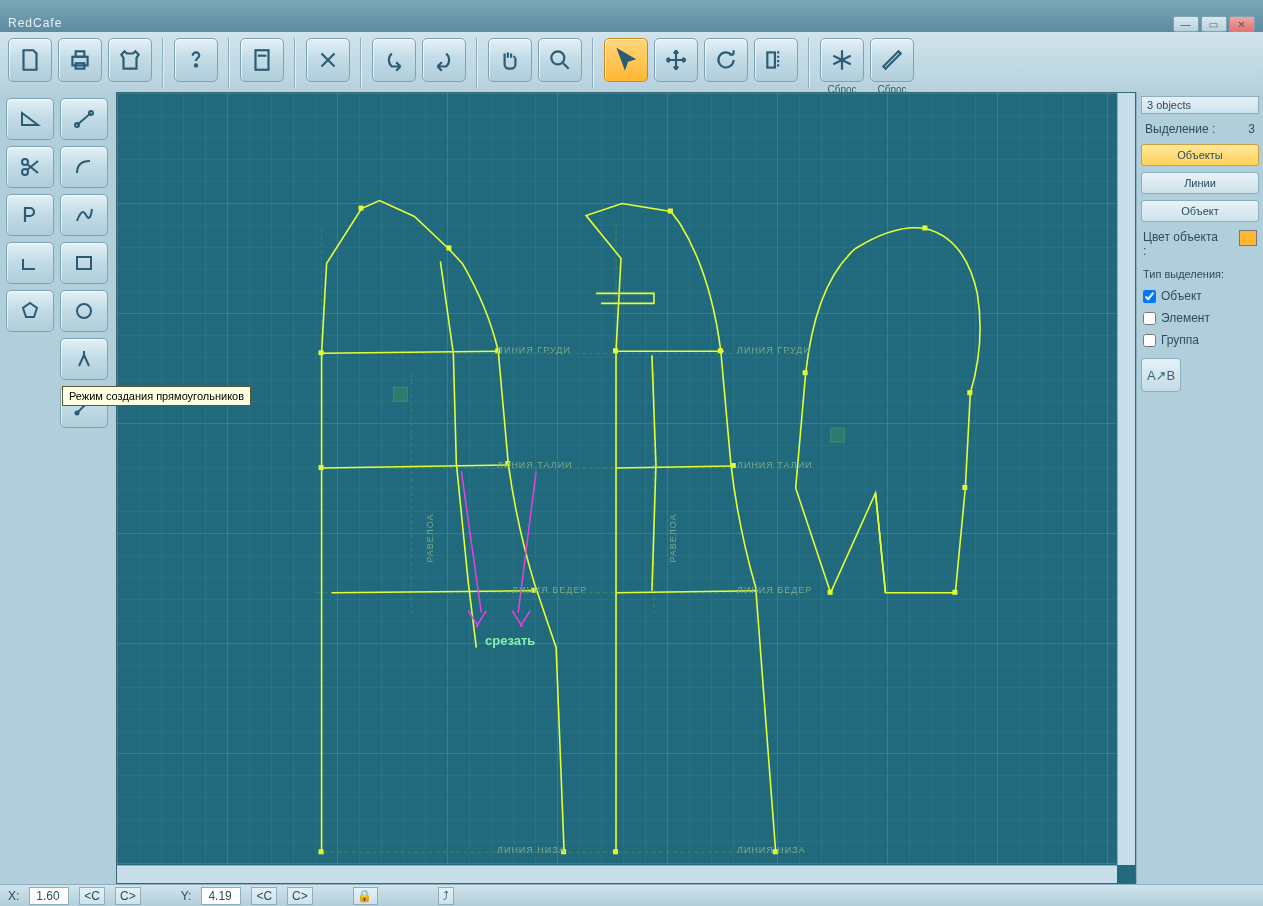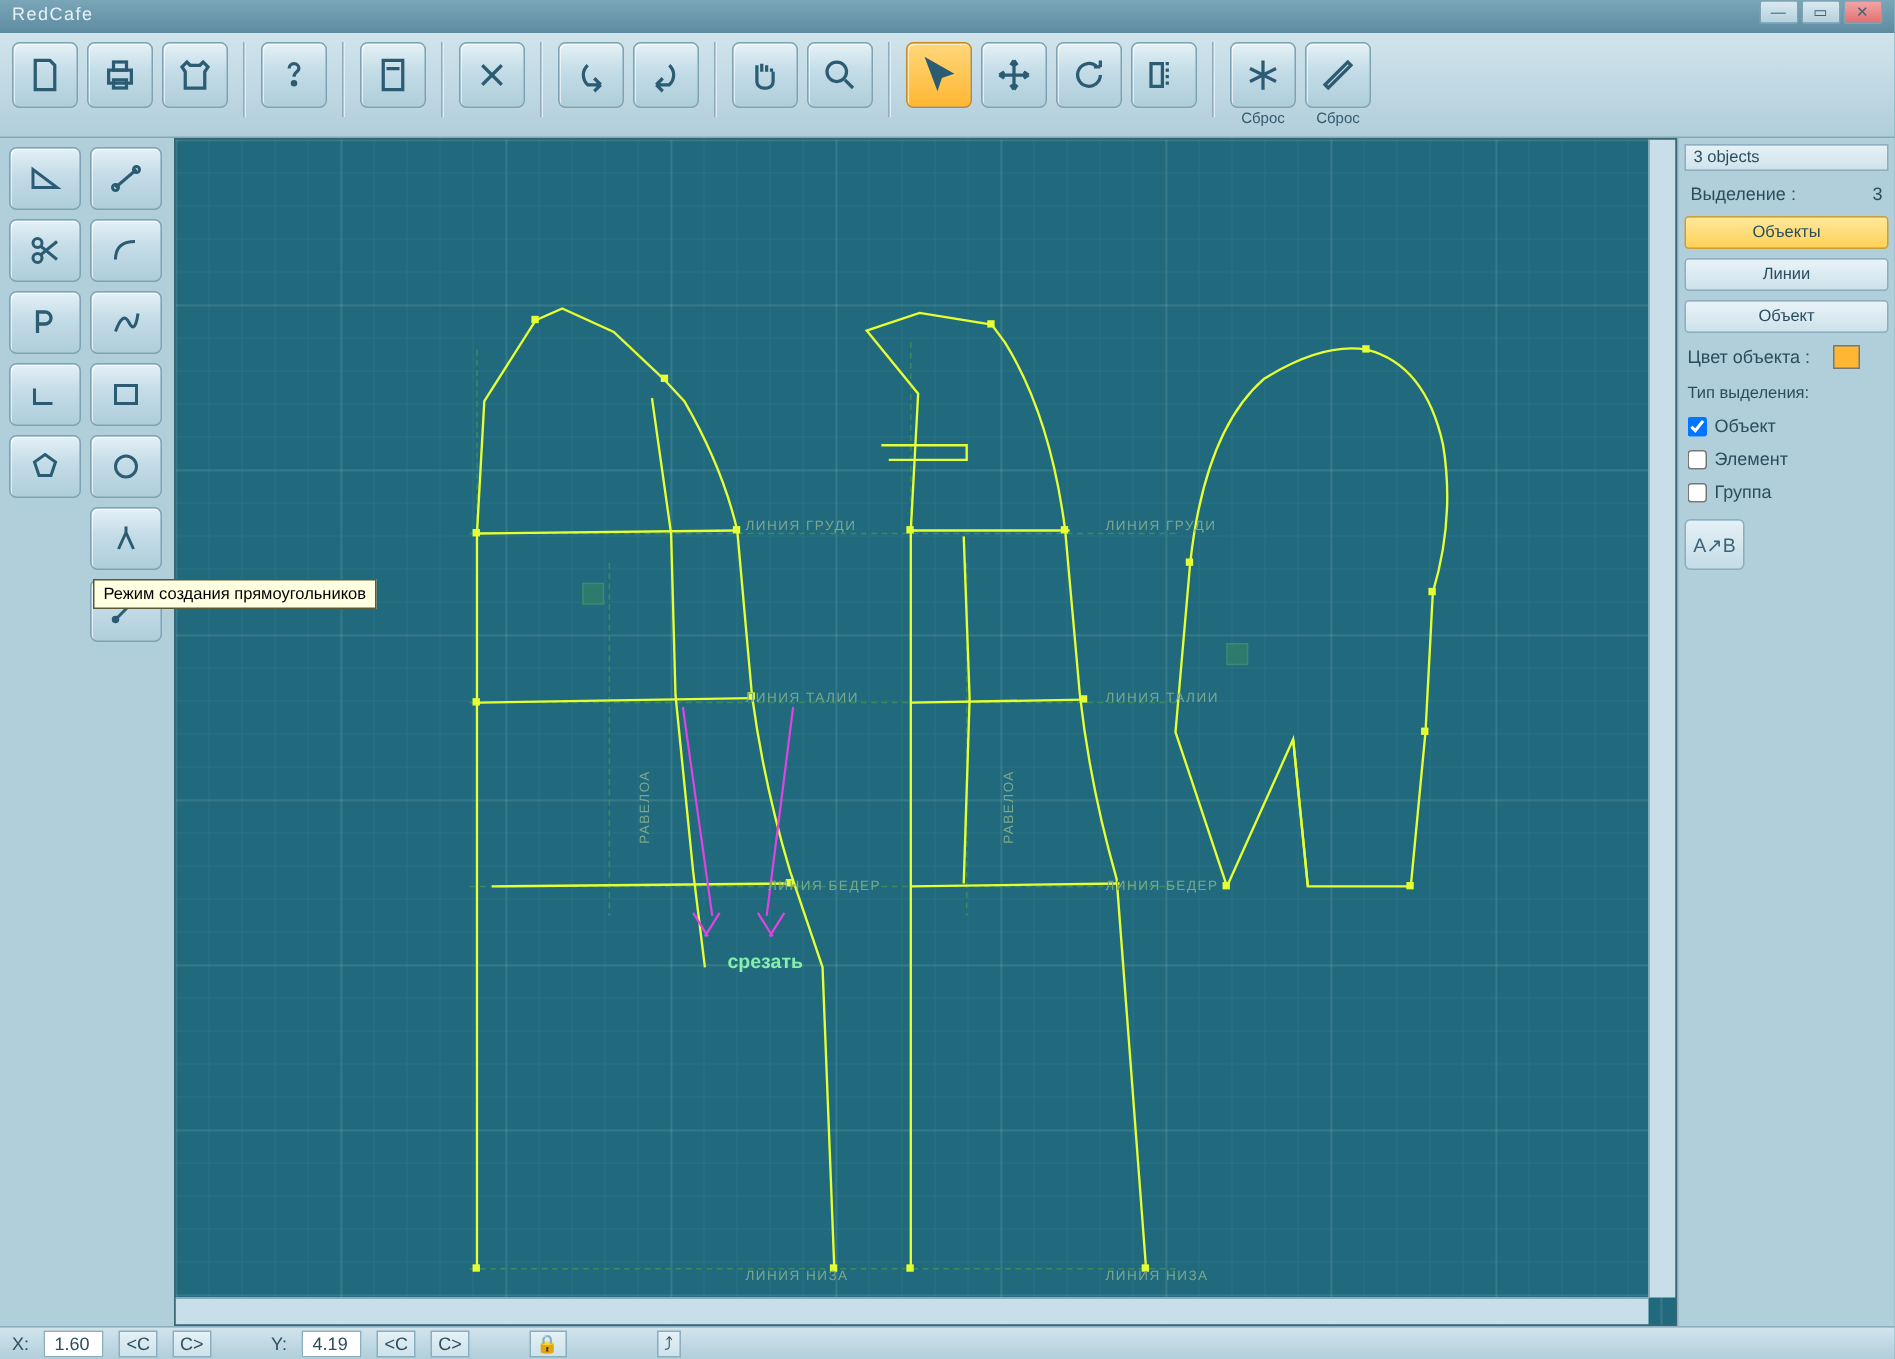--- a/index.html
+++ b/index.html
@@ -1,43 +1,43 @@
 <!DOCTYPE html>
 <html><head>
 <meta charset="utf-8">
 <style>
 *{box-sizing:border-box;margin:0;padding:0;font-family:"Segoe UI",Tahoma,sans-serif;font-size:12px;user-select:none}
 html,body{width:1263px;height:906px;overflow:hidden;background:#b1cedb}
-.titlebar{height:22px;background:linear-gradient(#7aa6b8,#5e8ba0);color:#e6f2f7;padding:6px 8px;display:flex;align-items:flex-end;letter-spacing:1px;font-size:13px}
+.titlebar{height:22px;background:linear-gradient(#7aa6b8,#5e8ba0);color:#e6f2f7;padding:16px 8px;display:flex;align-items:flex-start;letter-spacing:1px;font-size:13px}
 .win-btns{margin-left:auto;display:flex;gap:2px}
 .win-btn{width:26px;height:16px;background:linear-gradient(#d9e8ef,#b6d1de);border:1px solid #7ea3b5;border-radius:2px;display:flex;align-items:center;justify-content:center;font-size:10px;color:#3b6579;cursor:pointer}
 .win-btn.close{background:linear-gradient(#f2a5a5,#e27272)}
 .toolbar{height:70px;background:linear-gradient(#d1e4ec,#b1cedb);border-bottom:1px solid #85a8b8;display:flex;gap:8px;align-items:flex-start;padding:6px 8px}
 .tool-group{display:flex;gap:6px;align-items:flex-start}
 .tool-sep{width:2px;height:50px;border-left:1px solid #8caebf;border-right:1px solid #e1eef4;margin:0 2px}
 .tool-btn{width:44px;height:44px;background:linear-gradient(#e5f1f6,#c3dce7 45%,#afceda);border:1px solid #7ea3b5;border-radius:5px;display:flex;align-items:center;justify-content:center;color:#2c5c73;cursor:pointer;box-shadow:inset 1px 1px 0 rgba(255,255,255,.6)}
 .tool-btn.active{background:linear-gradient(#ffd77b,#ffb733);border-color:#c88a1f}
 .tool-btn svg{width:26px;height:26px;stroke:#2c5c73;fill:none;stroke-width:2}
 .tool-btn-stack{display:flex;flex-direction:column;align-items:center;gap:2px}
 .tool-label{font-size:10px;color:#355b6e}
 .main{position:absolute;top:92px;left:0;right:0;bottom:22px;display:flex}
 .left-tools{width:116px;background:#b1cedb;padding:6px;display:flex;flex-wrap:wrap;gap:6px;align-content:flex-start}
 .lt-btn{width:48px;height:42px;background:linear-gradient(#e5f1f6,#c3dce7 45%,#afceda);border:1px solid #7ea3b5;border-radius:5px;display:flex;align-items:center;justify-content:center;color:#2c5c73;cursor:pointer;position:relative;box-shadow:inset 1px 1px 0 rgba(255,255,255,.6)}
 .lt-btn svg{width:24px;height:24px;stroke:#2c5c73;fill:none;stroke-width:2}
 .tooltip{position:absolute;left:62px;top:294px;background:#ffffe1;border:1px solid #5a5a3a;padding:3px 6px;font-size:11px;color:#000;z-index:50;white-space:nowrap}
 .canvas{flex:1;background:#216a7d;position:relative;border:1px solid #396774;overflow:hidden}
 .canvas::before{content:"";position:absolute;inset:0;background-image:linear-gradient(rgba(255,255,255,.04) 1px,transparent 1px),linear-gradient(90deg,rgba(255,255,255,.04) 1px,transparent 1px),linear-gradient(rgba(255,255,255,.08) 1px,transparent 1px),linear-gradient(90deg,rgba(255,255,255,.08) 1px,transparent 1px);background-size:22px 22px,22px 22px,110px 110px,110px 110px}
-.right-panel{width:145px;background:#b1cedb;border-left:1px solid #8caebf;display:flex;flex-direction:column;padding:4px;gap:6px}
+.right-panel{width:127px;background:#b1cedb;border-left:1px solid #8caebf;display:flex;flex-direction:column;padding:4px;gap:6px}
 .obj-header{background:linear-gradient(#e5f1f6,#cfe3ec);border:1px solid #8caebf;padding:2px 5px;font-size:11px;color:#2b4e5e}
 .obj-list{background:#fff;border:1px solid #8caebf;height:280px}
 .obj-item{padding:2px 5px;font-size:11px;color:#333;border-bottom:1px solid #eee;cursor:pointer}
 .sel-row{display:flex;justify-content:space-between;font-size:11px;color:#2b4e5e;padding:2px 4px}
 .btn-panel{height:22px;background:linear-gradient(#e9f3f8,#cde2eb);border:1px solid #8caebf;border-radius:3px;text-align:center;line-height:20px;font-size:11px;color:#2b4e5e;cursor:pointer}
 .btn-panel.sel{background:linear-gradient(#ffe89c,#ffd158);border-color:#c9a03a}
-.color-row{display:flex;align-items:center;gap:15px;font-size:11px;color:#2b4e5e;padding:2px}
+.color-row{display:flex;gap:15px;font-size:11px;color:#2b4e5e;padding:2px}
 .color-sw{width:18px;height:16px;background:#ffb733;border:1px solid #777}
 .chk-row{display:flex;align-items:center;gap:5px;font-size:11px;color:#2b4e5e;padding:1px 2px}
 .chk-row input{width:13px;height:13px}
 .ab-btn{width:40px;height:34px;background:linear-gradient(#e5f1f6,#c3dce7);border:1px solid #8caebf;border-radius:4px;display:flex;align-items:center;justify-content:center;font-size:13px;color:#3c6376;cursor:pointer;margin-top:4px}
 .statusbar{position:absolute;bottom:0;left:0;right:0;height:22px;background:linear-gradient(#d1e4ec,#b1cedb);border-top:1px solid #8caebf;display:flex;align-items:center;gap:10px;padding:0 8px;font-size:11px;color:#2b4e5e}
 .stat-box{background:#fff;border:1px solid #8caebf;padding:1px 6px;min-width:40px}
 .stat-btn{background:linear-gradient(#e5f1f6,#cde2eb);border:1px solid #8caebf;padding:1px 4px;cursor:pointer}
 .canvas-label{position:absolute;font-family:Verdana,sans-serif;font-size:9px;color:#79a88c;letter-spacing:1px}
 .canvas-txt{position:absolute;font-family:Verdana,sans-serif;font-weight:bold;font-size:13px;color:#86efac}
 .sbv{position:absolute;right:0;top:0;bottom:18px;width:18px;background:#c8dee8;border-left:1px solid #8caebf}

